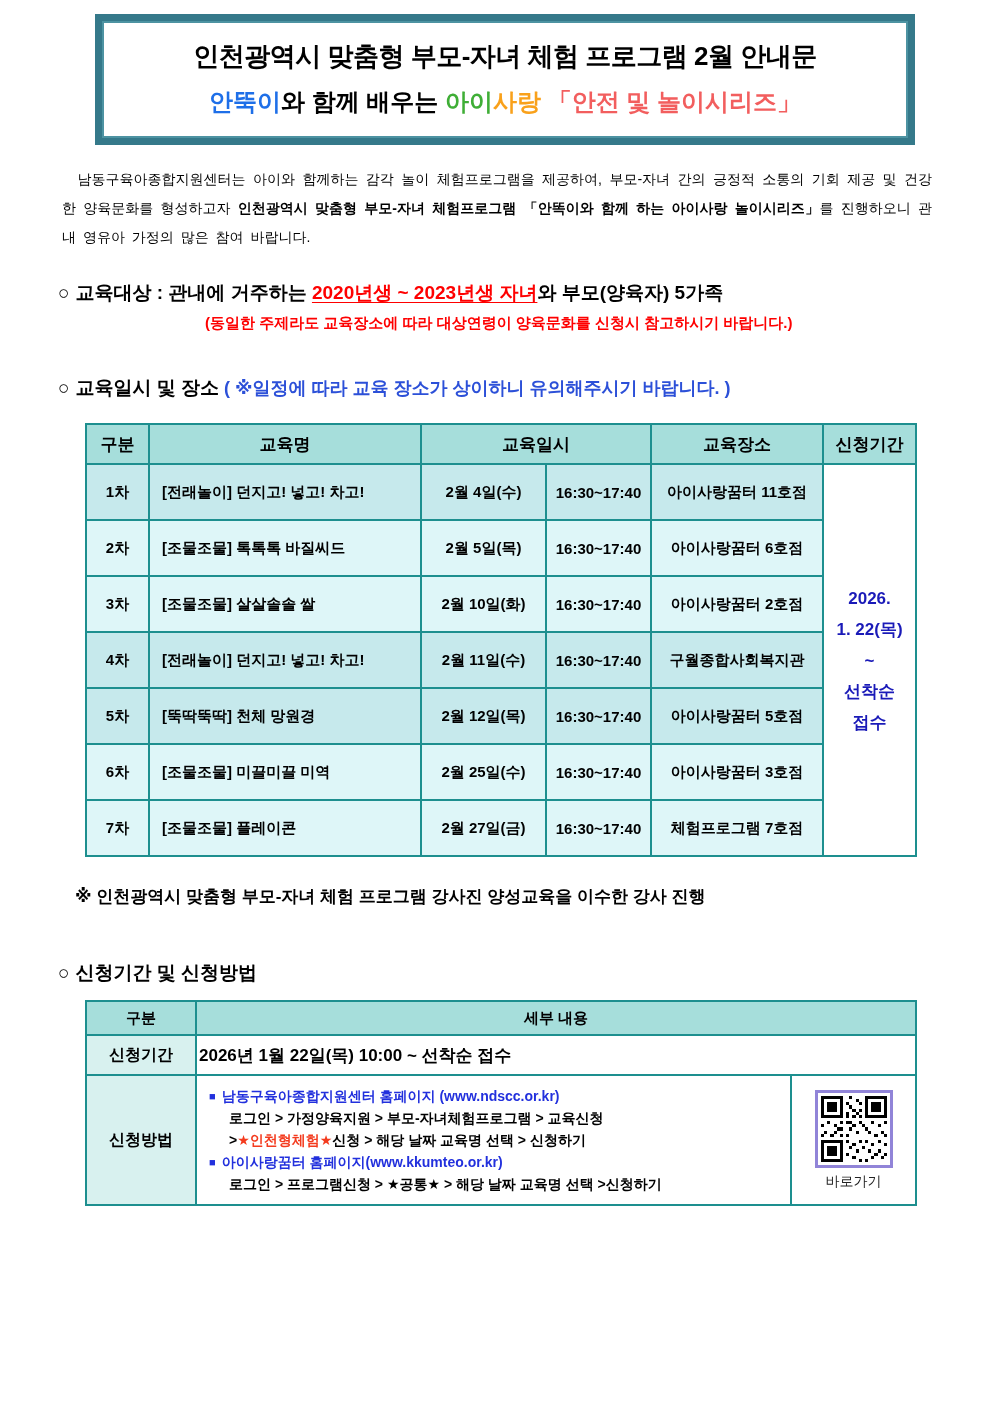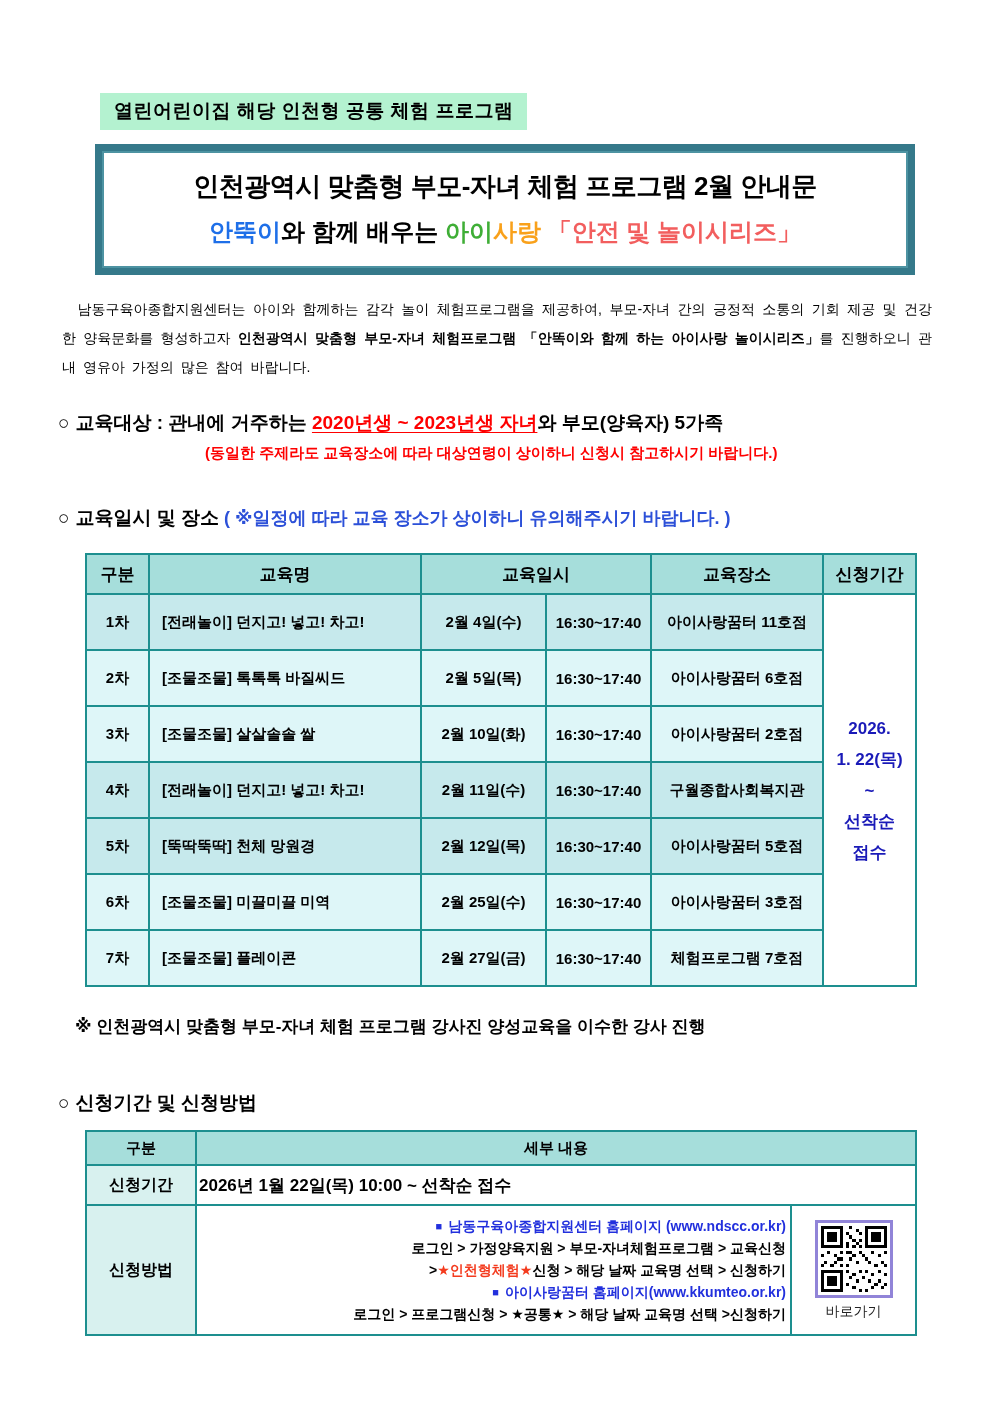--- a/index.html
+++ b/index.html
@@ -46,50 +46,49 @@
   .inst-note{margin:28px 0 0 75px;font-size:17px;font-weight:800;}
 
   .sec-apply{margin-top:52px;}
 
   
   .tbl2{border-collapse:collapse;margin:14px 0 0 85px;width:830px;table-layout:fixed;}
   .tbl2 th,.tbl2 td{border:2px solid #1d8f8f;}
   .tbl2 thead th{background:#a6dedb;font-size:15px;font-weight:800;height:30px;}
   .tbl2 td.rowlbl{background:#d8f1ef;text-align:center;font-size:16px;font-weight:800;}
   .tbl2 td.pval{font-size:17px;font-weight:800;padding-left:2px;height:36px;background:#fff;}
-  .tbl2 td.method{background:#fff;padding:9px 4px 9px 12px;vertical-align:middle;text-align:right;}
+  .tbl2 td.method{background:#fff;padding:9px 4px 9px 12px;vertical-align:middle;}
   .mline{font-size:14px;font-weight:700;line-height:22px;white-space:nowrap;}
   .mline.link{color:#2230dd;}
   .mline .blt{color:#2230dd;margin-right:6px;font-size:11px;vertical-align:1px;}
   .mline.indent{padding-left:20px;}
   .hl-star{color:#f43b1e;}
   .tbl2 td.qrcell{background:#fff;text-align:center;vertical-align:middle;}
   .qr-frame{display:inline-block;border:3px solid #9184d8;padding:3px;background:#fff;line-height:0;}
   .qr-caption{font-size:14px;font-weight:400;margin-top:5px;color:#222;}
 </style>
 </head>
 <body>
 
 <div class="page">
 
-  <div class="badge">열린어린이집 해당 인천형 공통 체험 프로그램</div>
 
   <div class="title-box">
     <div class="title-inner">
       <div class="title-main">인천광역시 맞춤형 부모-자녀 체험 프로그램 2월 안내문</div>
       <div class="title-sub"><span class="c-blue">안뚝이</span><span>와 함께 배우는 </span><span class="c-green">아이</span><span class="c-orange">사랑</span><span class="c-coral"> 「안전 및 놀이시리즈」</span></div>
     </div>
   </div>
 
   <div class="intro"><span>남동구육아종합지원센터는 아이와 함께하는 감각 놀이 체험프로그램을 제공하여, 부모-자녀 간의 긍정적 소통의 기회 제공 및 건강한 양육문화를 형성하고자 </span><span class="strong">인천광역시 맞춤형 부모-자녀 체험프로그램 「안똑이와 함께 하는 아이사랑 놀이시리즈」</span><span>를 진행하오니 관내 영유아 가정의 많은 참여 바랍니다.</span></div>
 
   <div class="sec sec-target">
     <span class="bullet">○</span><span class="lbl">교육대상 :</span><span> 관내에 거주하는 </span><span class="hl-red">2020년생 ~ 2023년생 자녀</span><span>와 부모(양육자) 5가족</span>
   </div>
-  <div class="target-note">(동일한 주제라도 교육장소에 따라 대상연령이 상이하니 신청시 참고하시기 바랍니다.)</div>
+  <div class="target-note">(동일한 주제라도 교육장소에 따라 대상연령이 양육문화를 신청시 참고하시기 바랍니다.)</div>
 
   <div class="sec sec-schedule">
     <span class="bullet">○</span><span class="lbl">교육일시 및 장소</span><span class="note-blue"> ( ※일정에 따라 교육 장소가 상이하니 유의해주시기 바랍니다. )</span>
   </div>
 
   <table class="tbl">
     <colgroup>
       <col style="width:63px">
         <col style="width:272px">
         <col style="width:125px">

